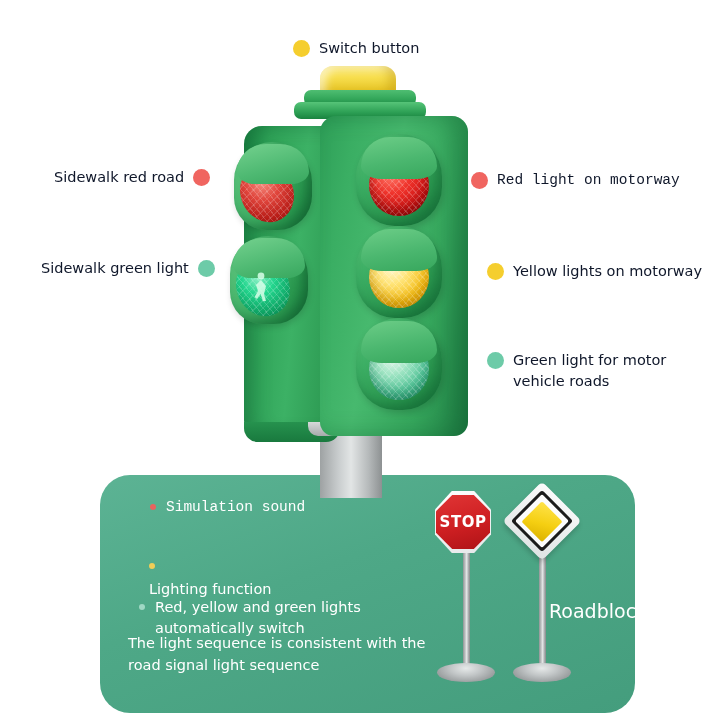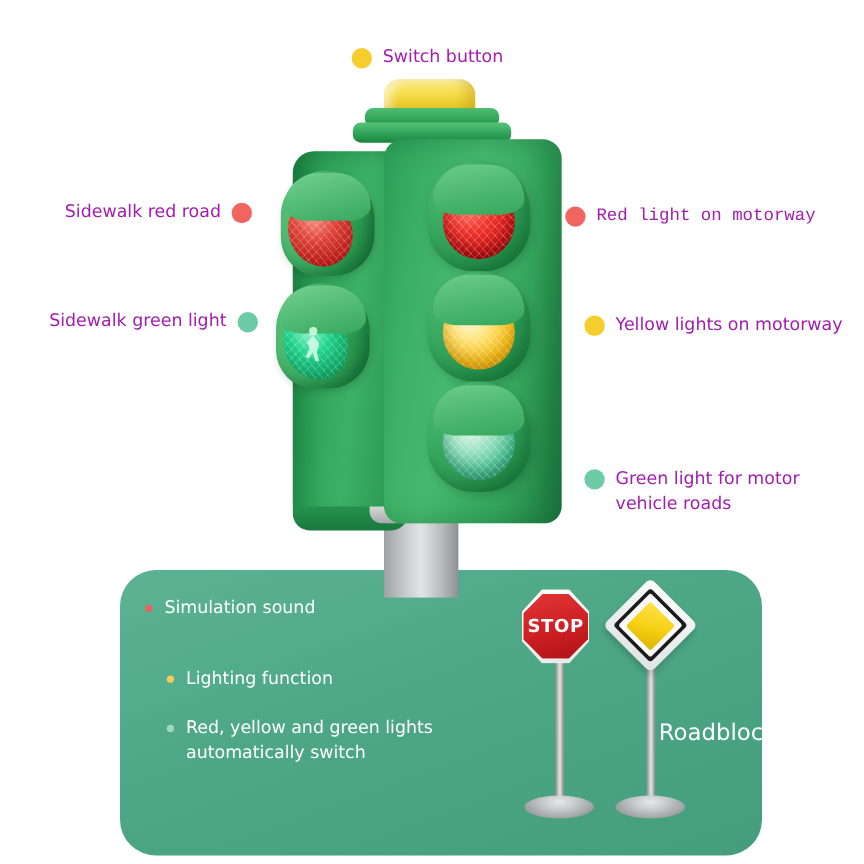--- a/index.html
+++ b/index.html
@@ -16,21 +16,21 @@
     -webkit-font-smoothing: antialiased;
   }
 
   
   .callout {
     position: absolute;
     display: flex;
     align-items: flex-start;
     gap: 9px;
     font-size: 14.5px;
-    color: #a21caf;
+    color: #0f172a;
     line-height: 1.42;
     white-space: nowrap;
   }
   .callout.left  { flex-direction: row; justify-content: flex-end; }
   .callout .dot {
     width: 17px;
     height: 17px;
     border-radius: 50%;
     flex: 0 0 auto;
     margin-top: 2px;
@@ -378,42 +378,43 @@
 <div class="callout" style="left:471px; top:170px;font-family:Liberation Mono, monospace;">
   <span class="dot" style="background:#F06560"></span>
   <span class="ctext">Red light on motorway</span>
 </div>
 
 <div class="callout" style="left:487px; top:261px;">
   <span class="dot" style="background:#F5CE2E"></span>
   <span class="ctext">Yellow lights on motorway</span>
 </div>
 
-<div class="callout wrap" style="left:487px; top:350px;margin-top:39px;">
+<div class="callout wrap" style="left:487px; top:350px;">
   <span class="dot" style="background:#6DCBA8"></span>
   <span class="ctext">Green light for motor vehicle roads</span>
 </div>
 
 <div id="panel">
 
-  <div class="feat" style="left:21px; top:22px;">
+  <div class="feat" style="left:50px; top:22px;font-family:Liberation Mono, monospace;">
     <span class="bdot" style="background:#E8635E"></span>
     <span>Simulation sound</span>
   </div>
 
-  <div class="feat" style="left:39px; top:81px;">
+  <div class="feat" style="left:49px; top:81px;flex-direction:column;">
     <span class="bdot" style="background:#F0CE57"></span>
     <span>Lighting function</span>
   </div>
 
   <div class="feat wrap" style="left:39px; top:122px; width:250px;">
     <span class="bdot" style="background:#9FD8C4"></span>
     <span>Red, yellow and green lights automatically switch</span>
   </div>
 
+  <div class="seqtext">The light sequence is consistent with the road signal light sequence</div>
 
   <div class="sign-wrap" style="left:333px; top:16px; width:90px; height:200px;">
     <div class="sign-pole" style="left:30px; top:58px; height:128px;"></div>
     <div class="sign-base" style="left:4px; top:172px;"></div>
     <div class="stop-oct" style="left:2px; top:0;">
       <div class="stop-inner">
         <span>STOP</span>
       </div>
     </div>
   </div>

